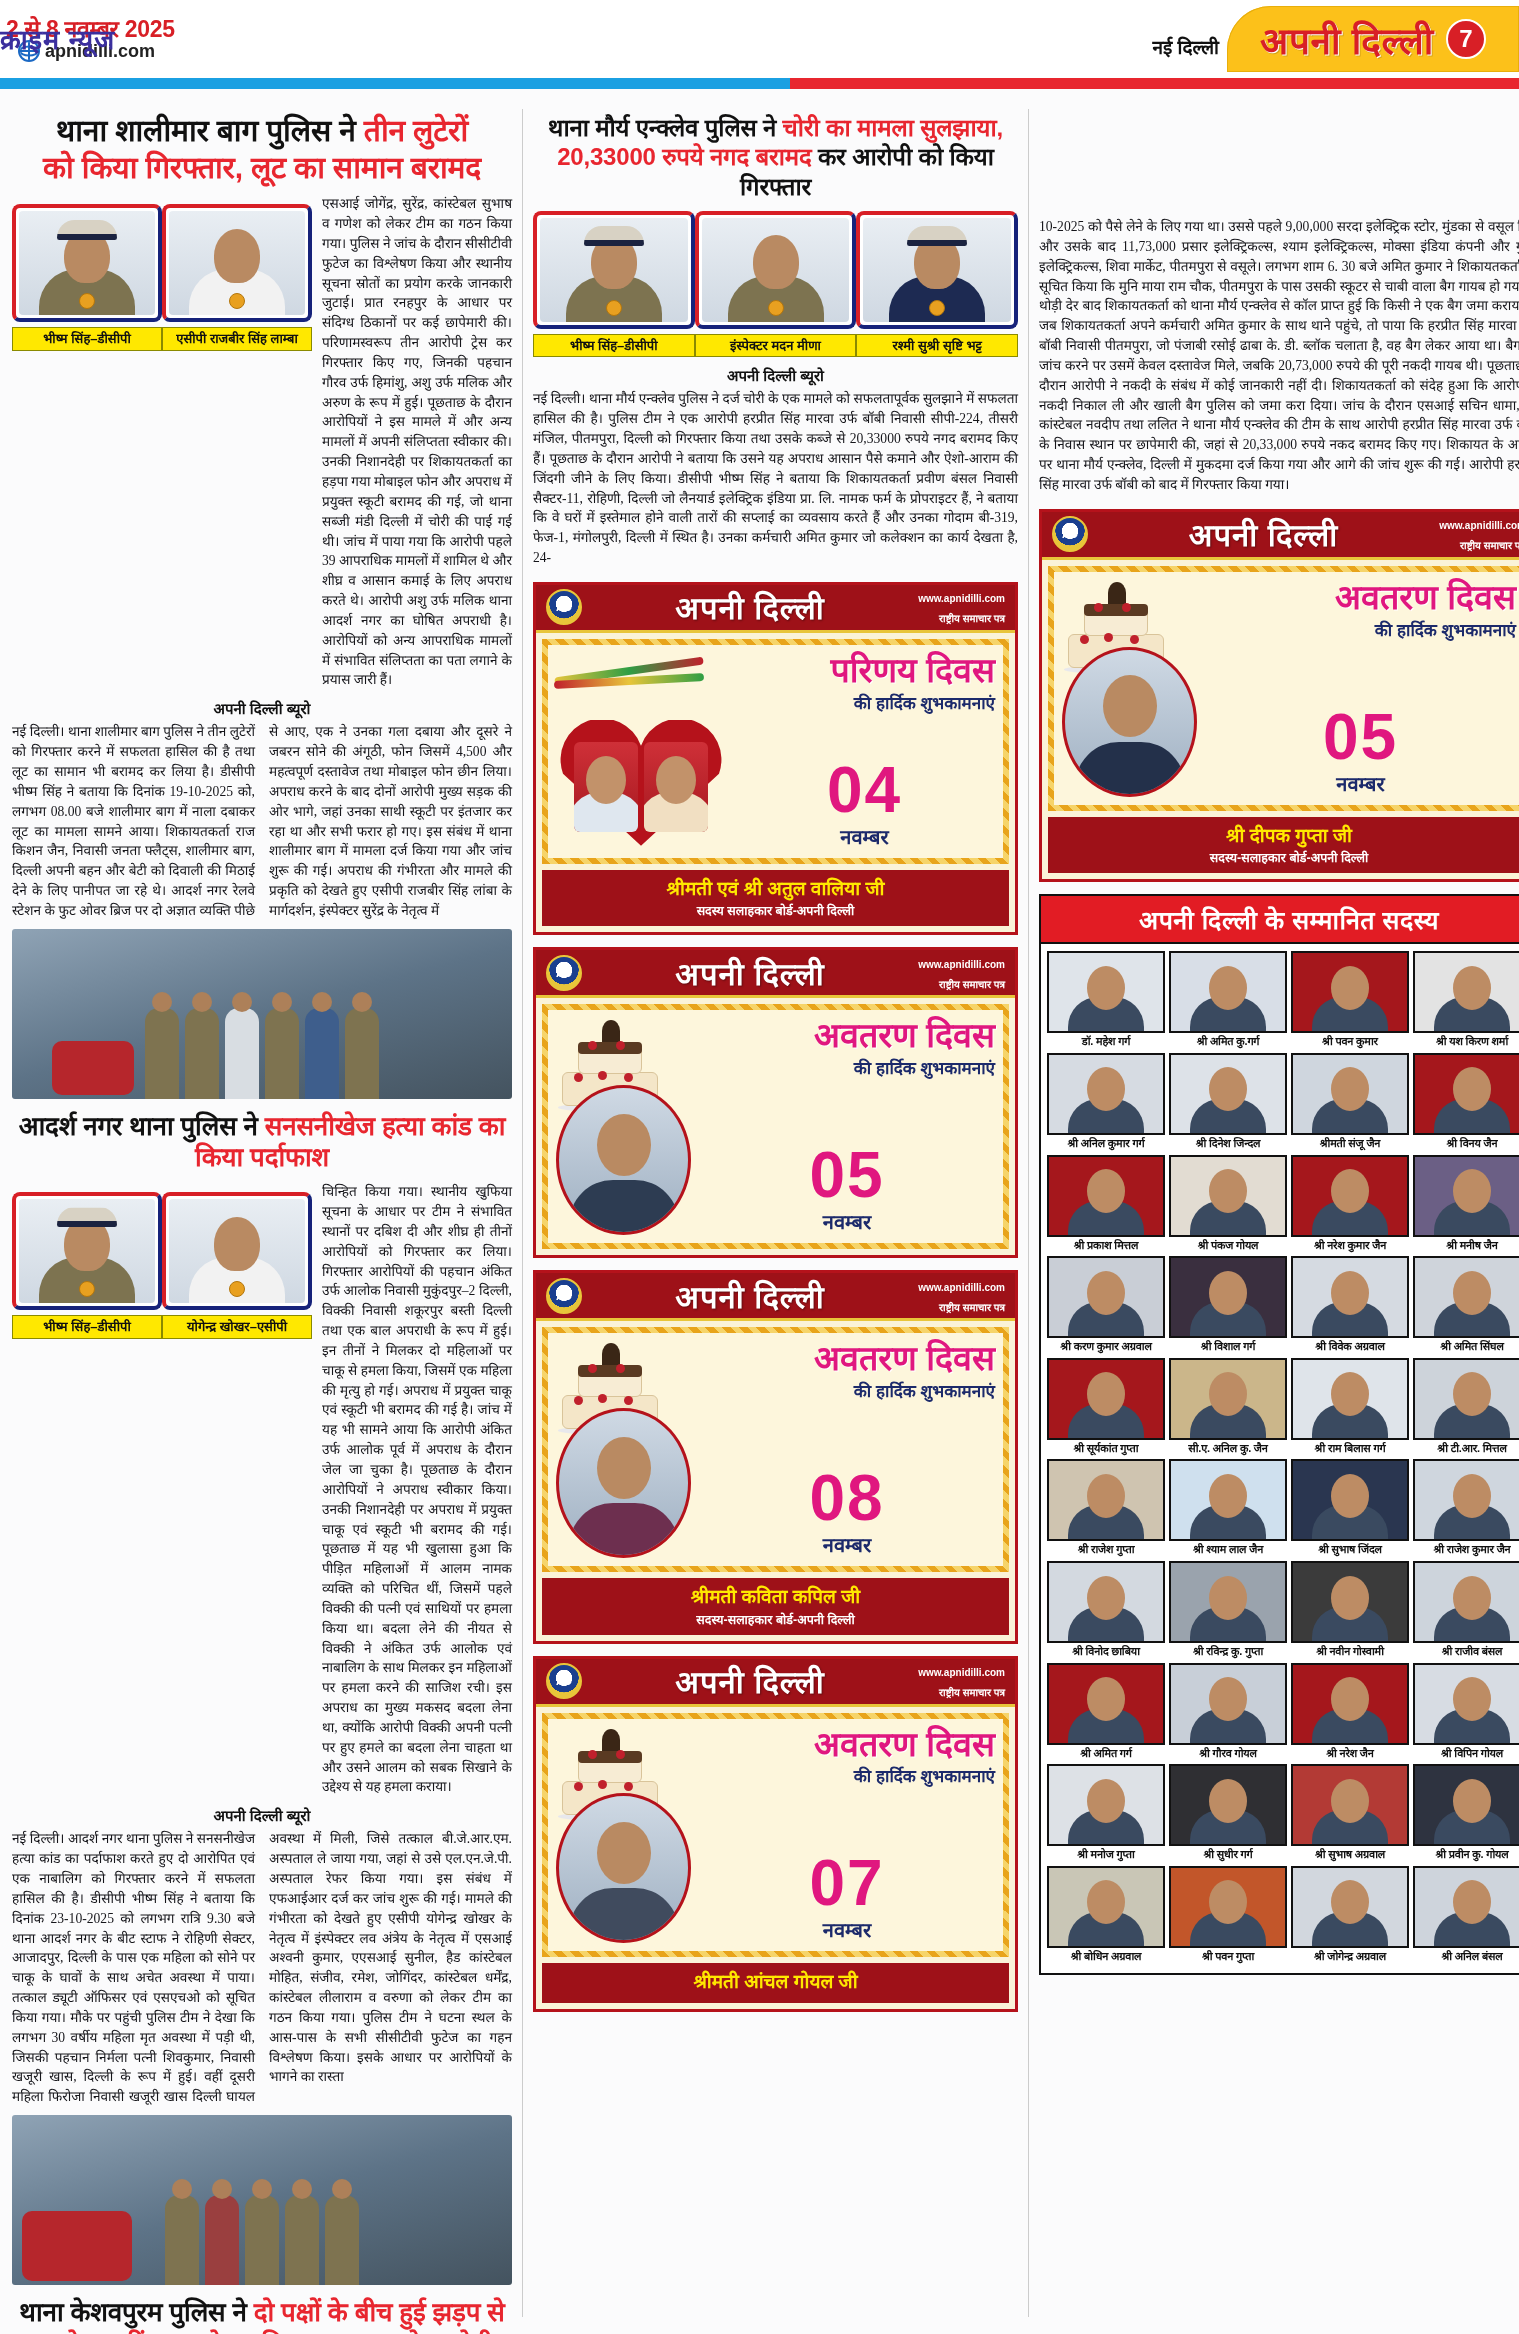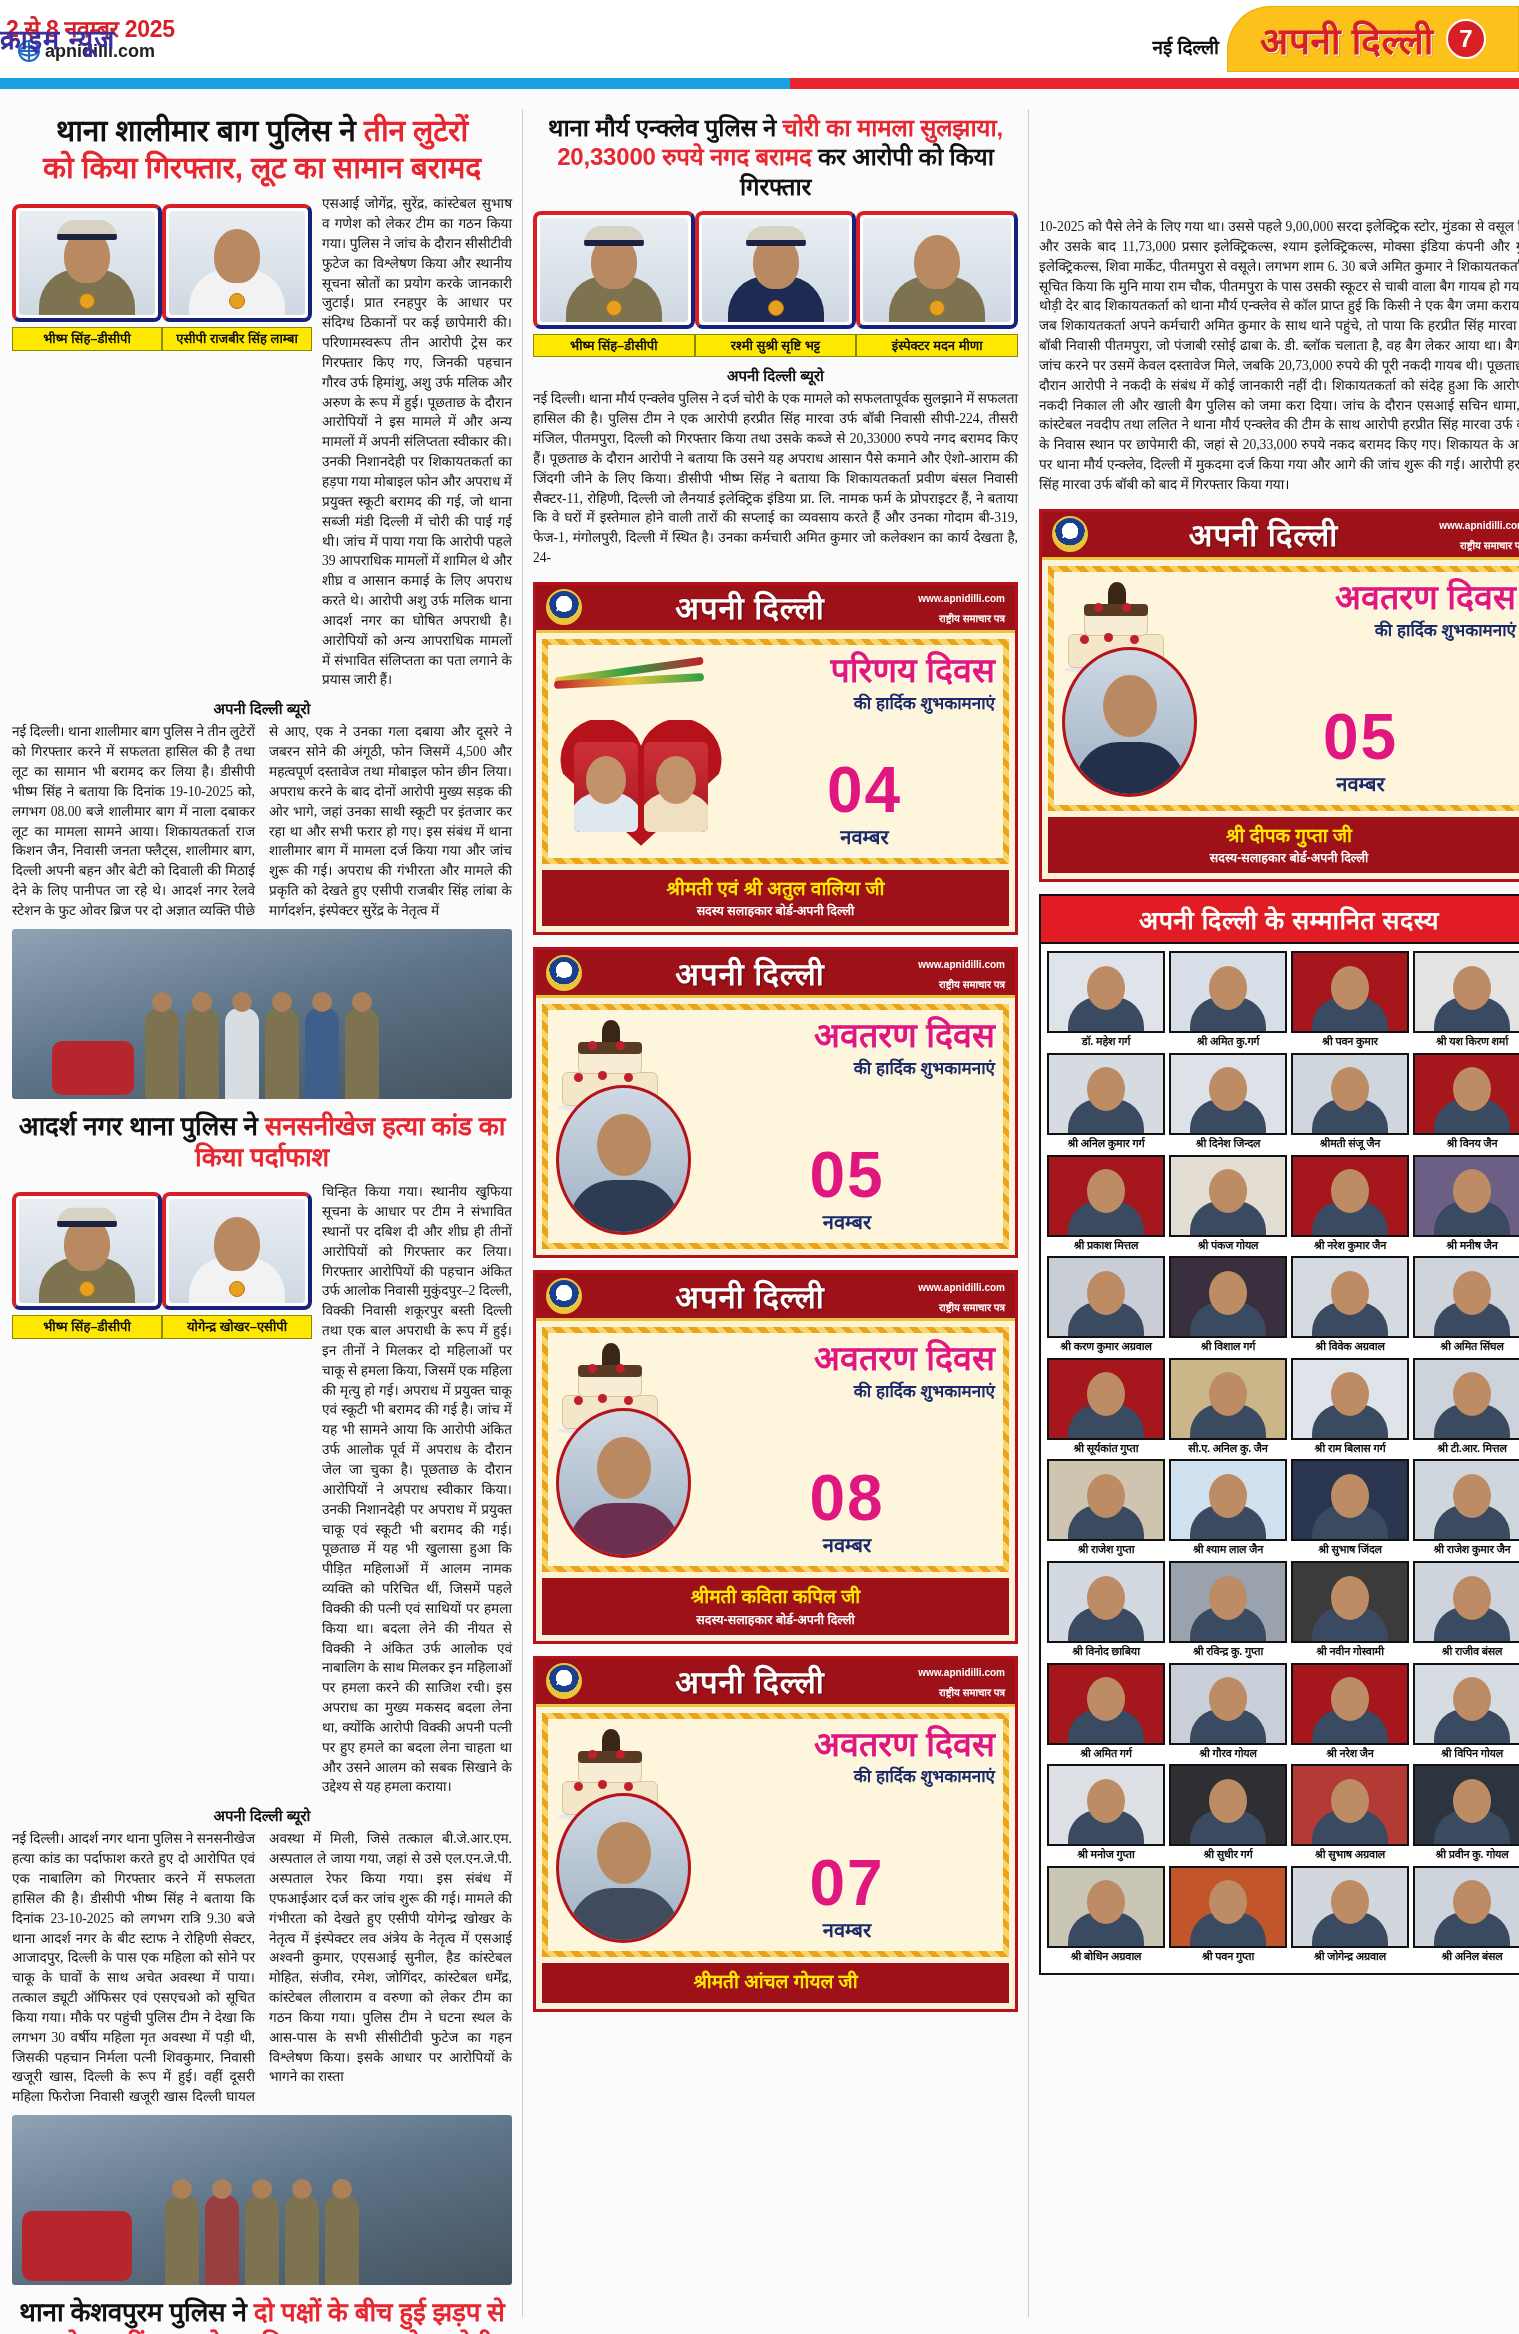--- a/index.html
+++ b/index.html
@@ -549,38 +549,38 @@
                 <div class="torso"></div>
                   <div class="head"></div>
                   <div class="cap"></div>
                   <div class="badge"></div>
               </div>
             </div>
             <div class="pname">भीष्म सिंह–डीसीपी</div>
           </div>
           <div class="pcard">
             <div class="pframe split">
+              <div class="portrait khaki">
+                <div class="torso"></div>
+                  <div class="head"></div>
+                  <div class="badge"></div>
+              </div>
+            </div>
+            <div class="pname">इंस्पेक्टर मदन मीणा</div>
+          </div>
+          <div class="pcard">
+            <div class="pframe split">
               <div class="portrait navy">
                 <div class="torso"></div>
                   <div class="head"></div>
                   <div class="cap"></div>
                   <div class="badge"></div>
               </div>
             </div>
             <div class="pname">रश्मी सुश्री सृष्टि भट्ट</div>
-          </div>
-          <div class="pcard">
-            <div class="pframe split">
-              <div class="portrait khaki">
-                <div class="torso"></div>
-                  <div class="head"></div>
-                  <div class="badge"></div>
-              </div>
-            </div>
-            <div class="pname">इंस्पेक्टर मदन मीणा</div>
           </div>
         </div>
 
         <div class="byline">अपनी दिल्ली ब्यूरो</div>
         <div class="body-text">नई दिल्ली। थाना मौर्य एन्क्लेव पुलिस ने दर्ज चोरी के एक मामले को सफलतापूर्वक सुलझाने में सफलता हासिल की है। पुलिस टीम ने एक आरोपी हरप्रीत सिंह मारवा उर्फ बॉबी निवासी सीपी-224, तीसरी मंजिल, पीतमपुरा, दिल्ली को गिरफ्तार किया तथा उसके कब्जे से 20,33000 रुपये नगद बरामद किए हैं। पूछताछ के दौरान आरोपी ने बताया कि उसने यह अपराध आसान पैसे कमाने और ऐशो-आराम की जिंदगी जीने के लिए किया।
 डीसीपी भीष्म सिंह ने बताया कि शिकायतकर्ता प्रवीण बंसल निवासी सैक्टर-11, रोहिणी, दिल्ली जो लैनयार्ड इलेक्ट्रिक इंडिया प्रा. लि. नामक फर्म के प्रोपराइटर हैं, ने बताया कि वे घरों में इस्तेमाल होने वाली तारों की सप्लाई का व्यवसाय करते हैं और उनका गोदाम बी-319, फेज-1, मंगोलपुरी, दिल्ली में स्थित है।
 उनका कर्मचारी अमित कुमार जो कलेक्शन का कार्य देखता है, 24-</div>
       </div>
 
       <div class="ad" style="margin-top:14px;">

